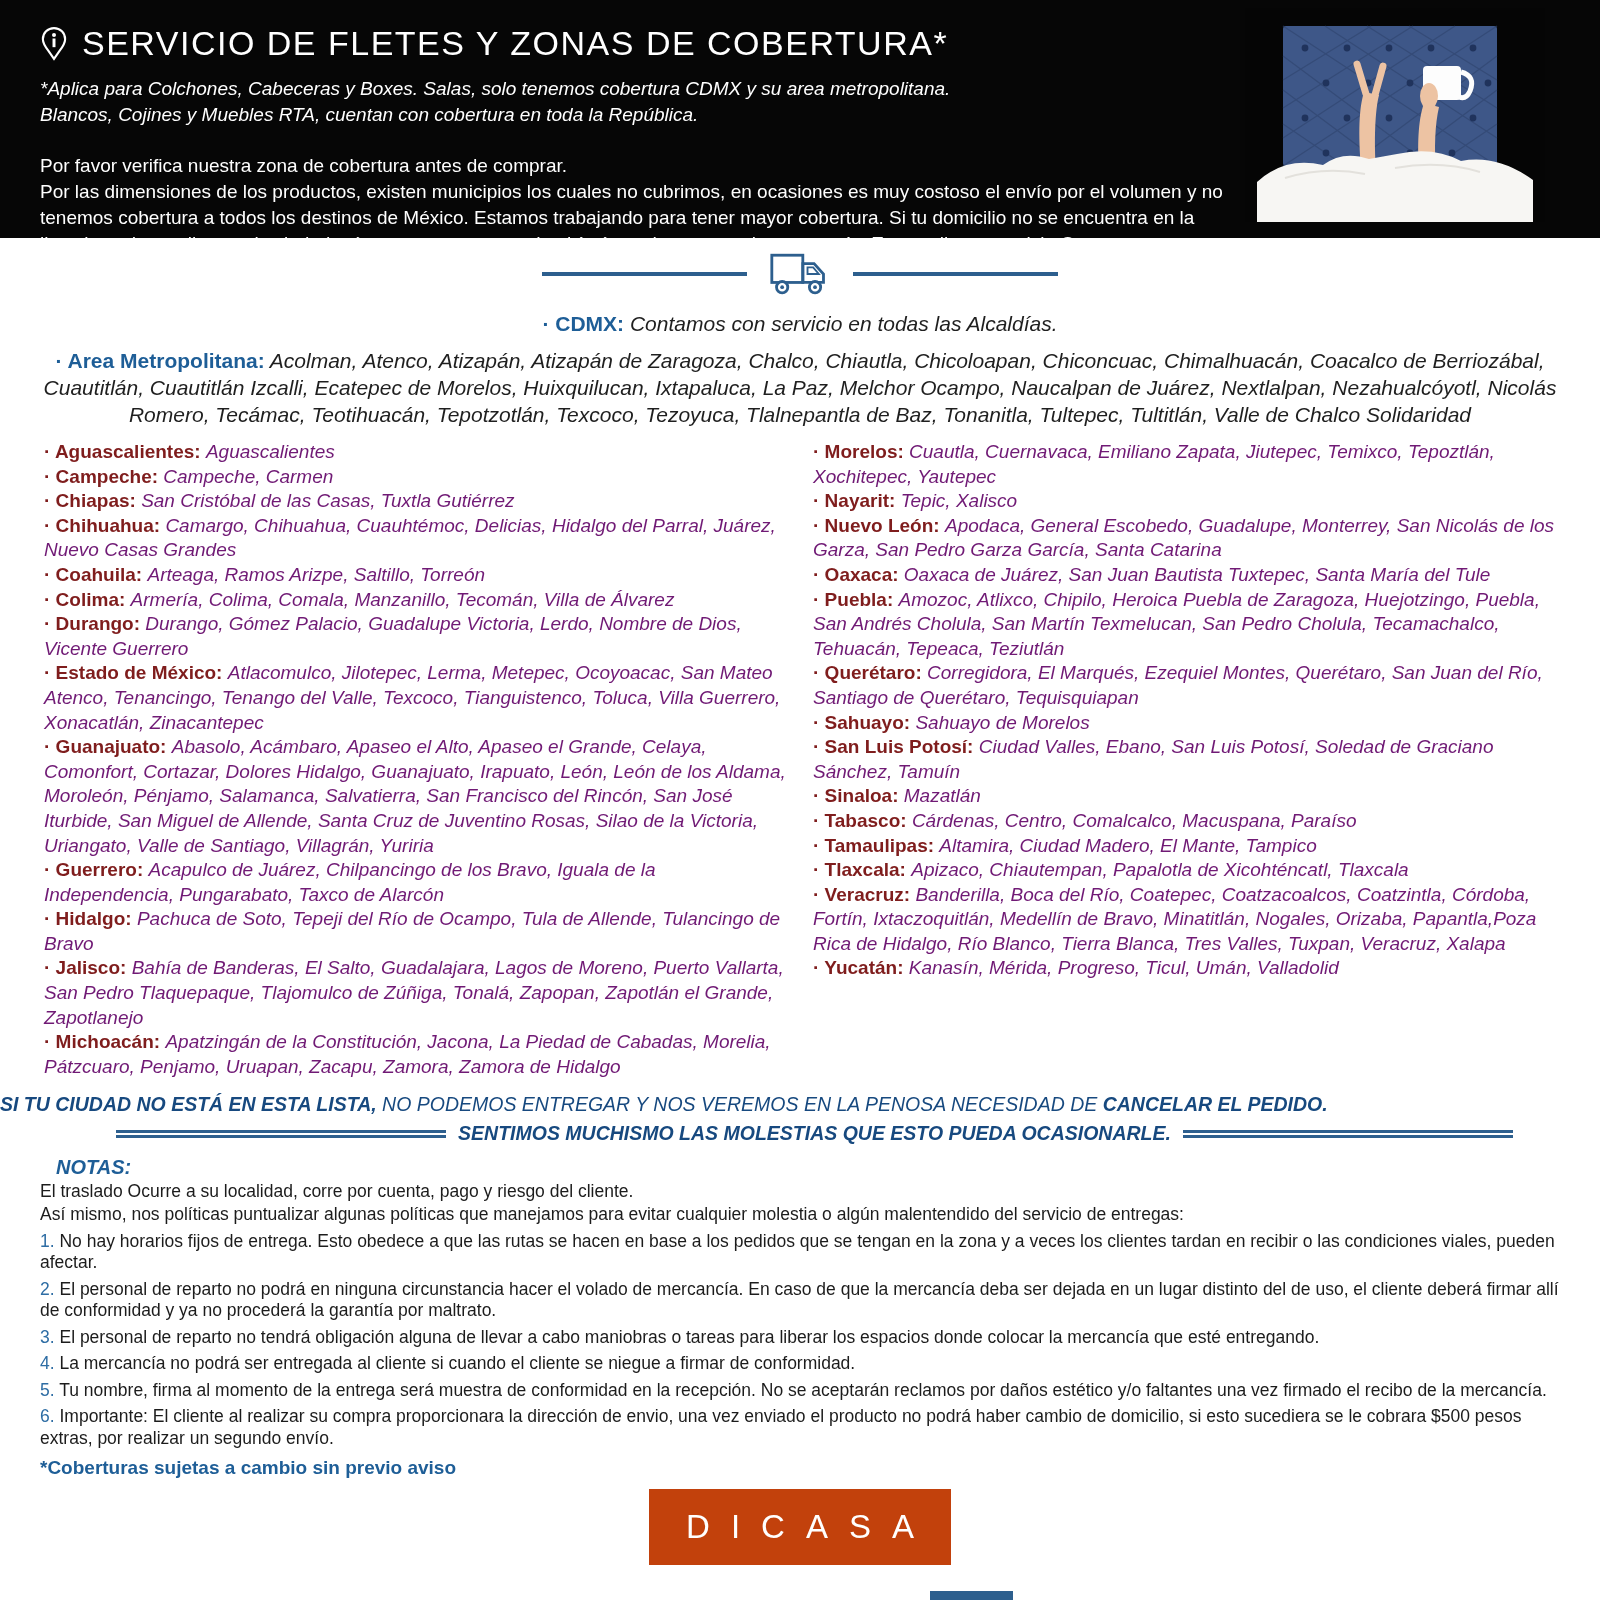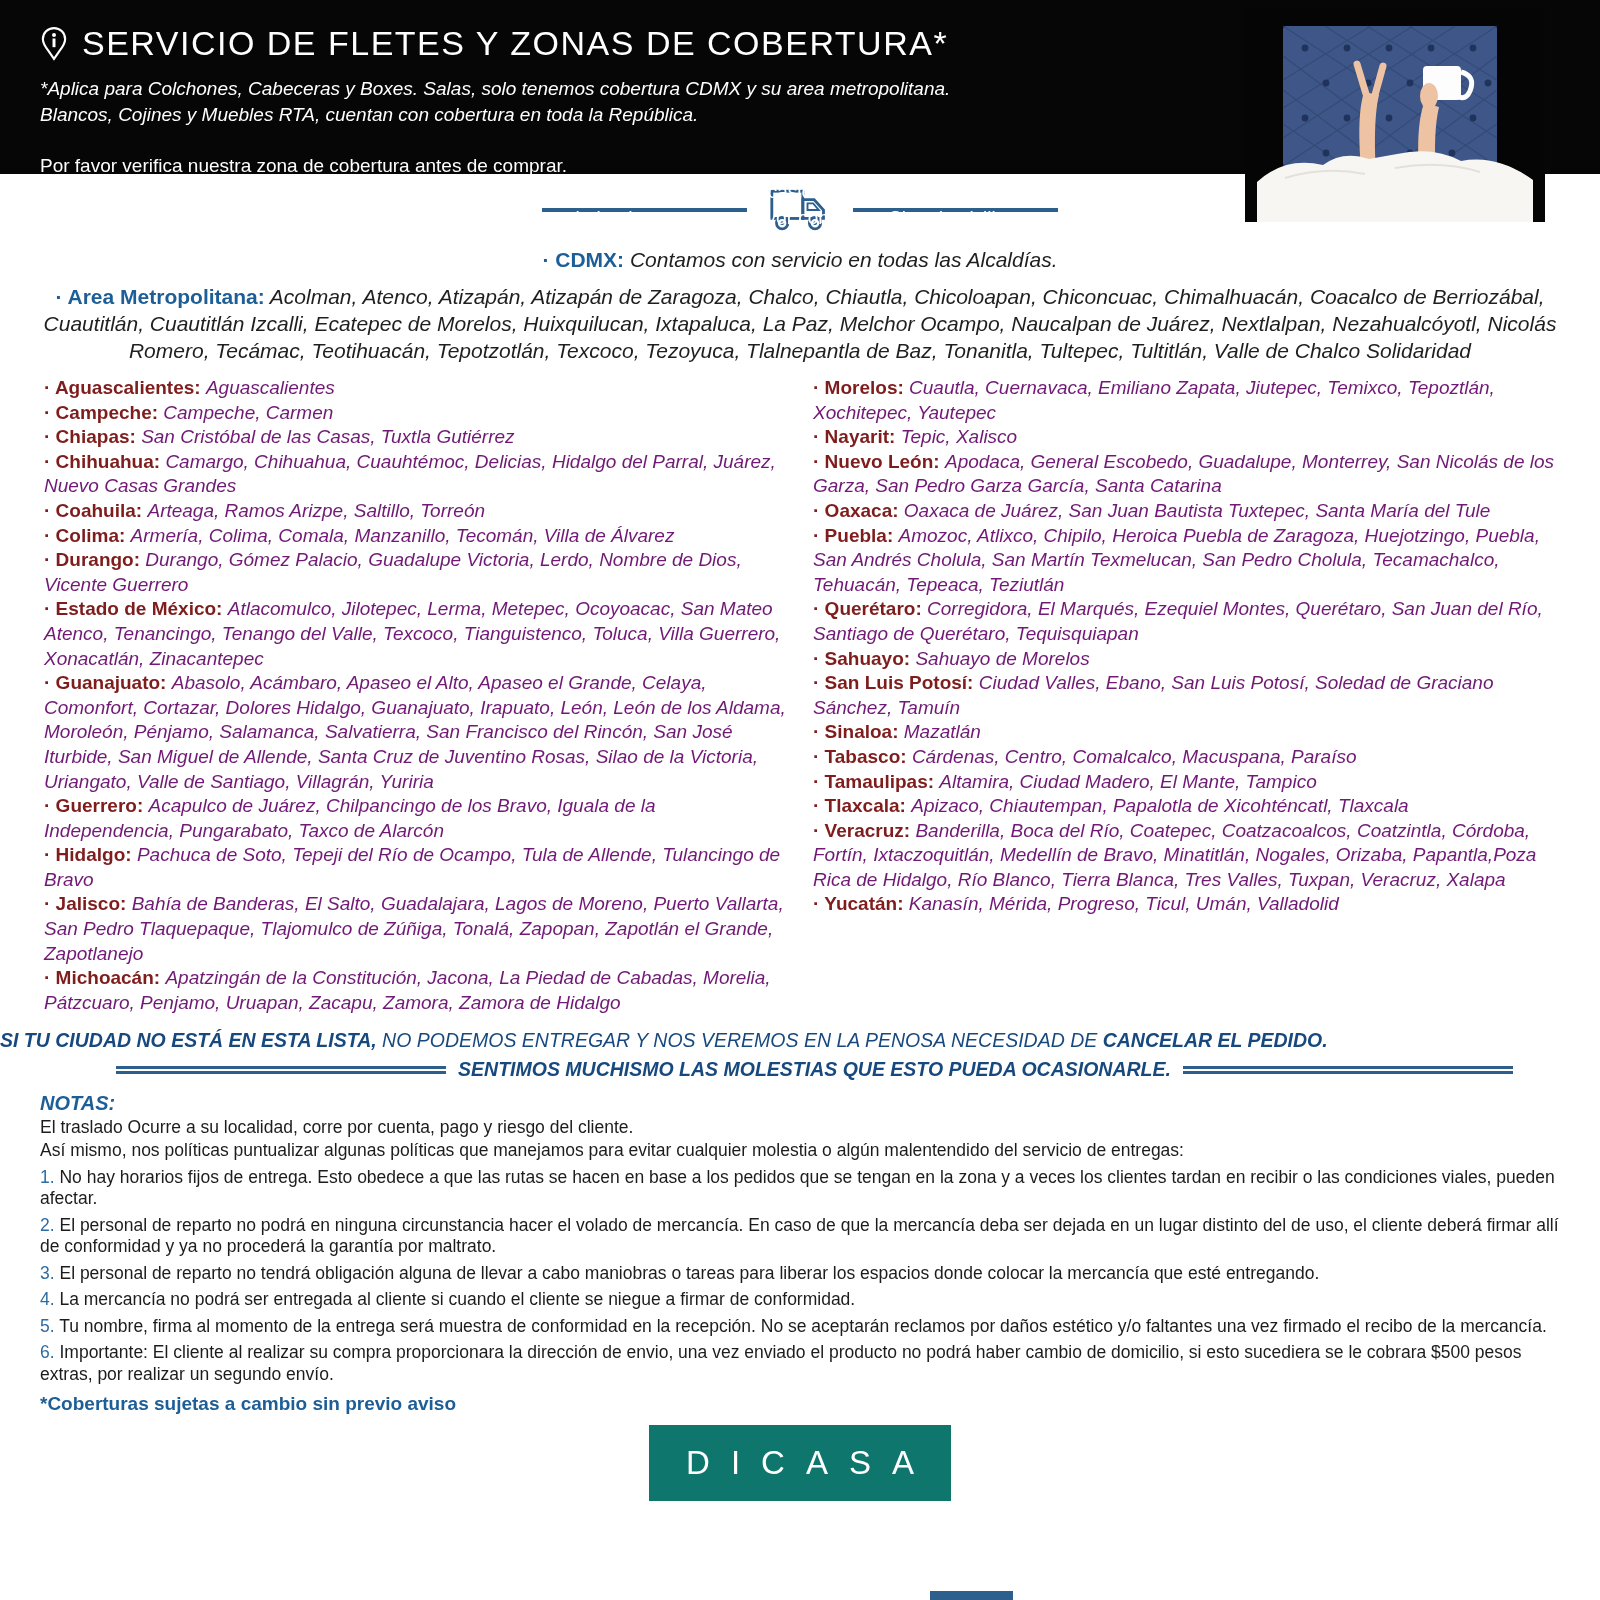--- a/index.html
+++ b/index.html
@@ -7,21 +7,21 @@
   body {
     position: relative;
     background:#ffffff;
     color:#1f1f1f;
     font-family:"Liberation Sans","DejaVu Sans",sans-serif;
     overflow:hidden;
   }
   
   .header {
     position:relative;
-    width:1600px; height:174px;
+    width:1600px; height:238px;
     background:#060606; color:#fff;
     padding:24px 0 0 40px;
   }
   .title-row { display:flex; align-items:center; gap:14px; }
   .title { font-size:34px; font-weight:400; letter-spacing:1.5px; }
   .sub { margin-top:13px; font-style:italic; font-size:19px; line-height:26px; width:1180px; }
   .hnote { margin-top:25px; font-size:19px; line-height:26px; width:1190px; }
   .hnote .intro { }
   .photo { position:absolute; right:55px; top:8px; width:300px; height:214px; }
   
@@ -36,27 +36,27 @@
   .col { width:743px; font-size:19px; line-height:24.6px; }
   .sname { color:#7f1d1d; font-weight:bold; }
   .scities { font-style:italic; color:#701a75; }
   
   .warning { text-align:left; color:#17497f; font-style:italic; margin-top:14px; font-size:19.5px; }
   .warning .hl { font-weight:bold; }
   .wl2 { display:flex; align-items:center; justify-content:center; gap:12px; margin-top:6px; font-weight:bold;margin-left:29px; }
   .eqline { width:330px; height:8px; border-top:3px solid #2d5f8e; border-bottom:3px solid #2d5f8e; }
   
   .notas { padding:0 40px; margin-top:12px; font-size:17.5px; line-height:21.5px; color:#1c1c1c; }
-  .notas-heading { color:#1e5e97; font-weight:bold; font-style:italic; font-size:20px; margin-bottom:2px; }
+  .notas-heading { color:#1e5e97; font-weight:bold; font-style:italic; font-size:20px; margin-bottom:2px;margin-left:16px; }
   .nintro { margin:2px 0; }
   .note { margin:5px 0; }
   .nnum { color:#2e6da4; }
   .footnote { color:#1e5e97; font-weight:bold; font-size:19px; margin-top:8px; }
   
-  .logo { width:302px; height:76px; background:#0f766e; margin:10px auto 0; display:flex; align-items:center; justify-content:center; }
+  .logo { width:302px; height:76px; background:#c2410c; margin:10px auto 0; display:flex; align-items:center; justify-content:center; }
   .logo span { color:#fff; font-size:33px; letter-spacing:21px; margin-right:-21px; font-weight:400; }
   .blue-strip { position:absolute; left:930px; top:1591px; width:83px; height:9px; background:#2d5f8e; }
 </style>
 </head>
 <body>
 
 <div class="header">
   <div class="title-row">
     <svg viewBox="0 0 26 34" width="28" height="36">
       <path d="M13 2 C7 2 2.5 6.6 2.5 12.4 C2.5 16.2 5 19.8 7.6 23.2 L13 31 L18.4 23.2 C21 19.8 23.5 16.2 23.5 12.4 C23.5 6.6 19 2 13 2 Z" fill="none" stroke="#ffffff" stroke-width="2"></path>

